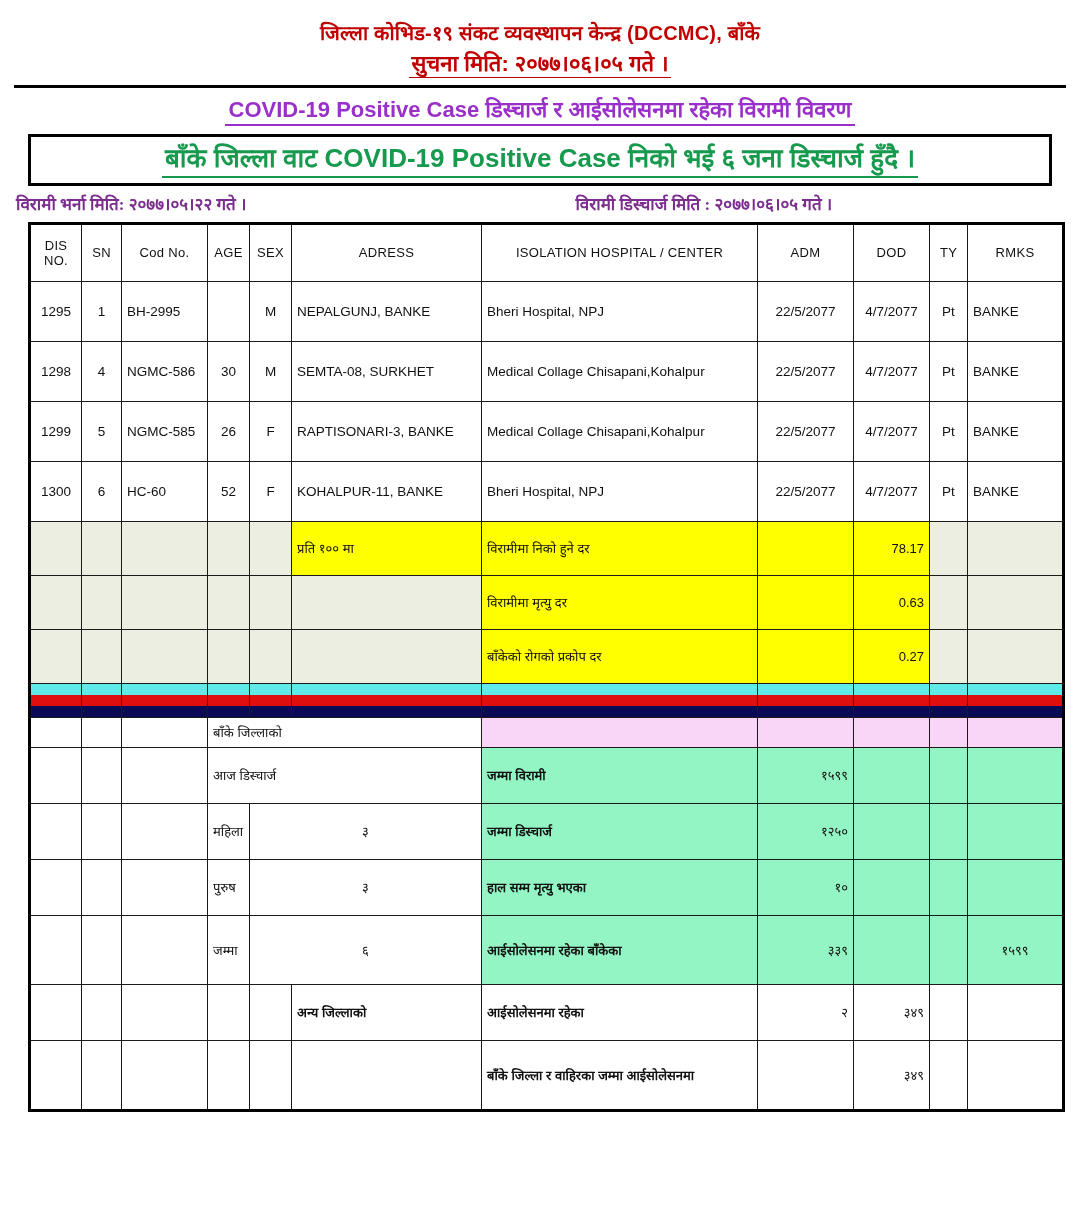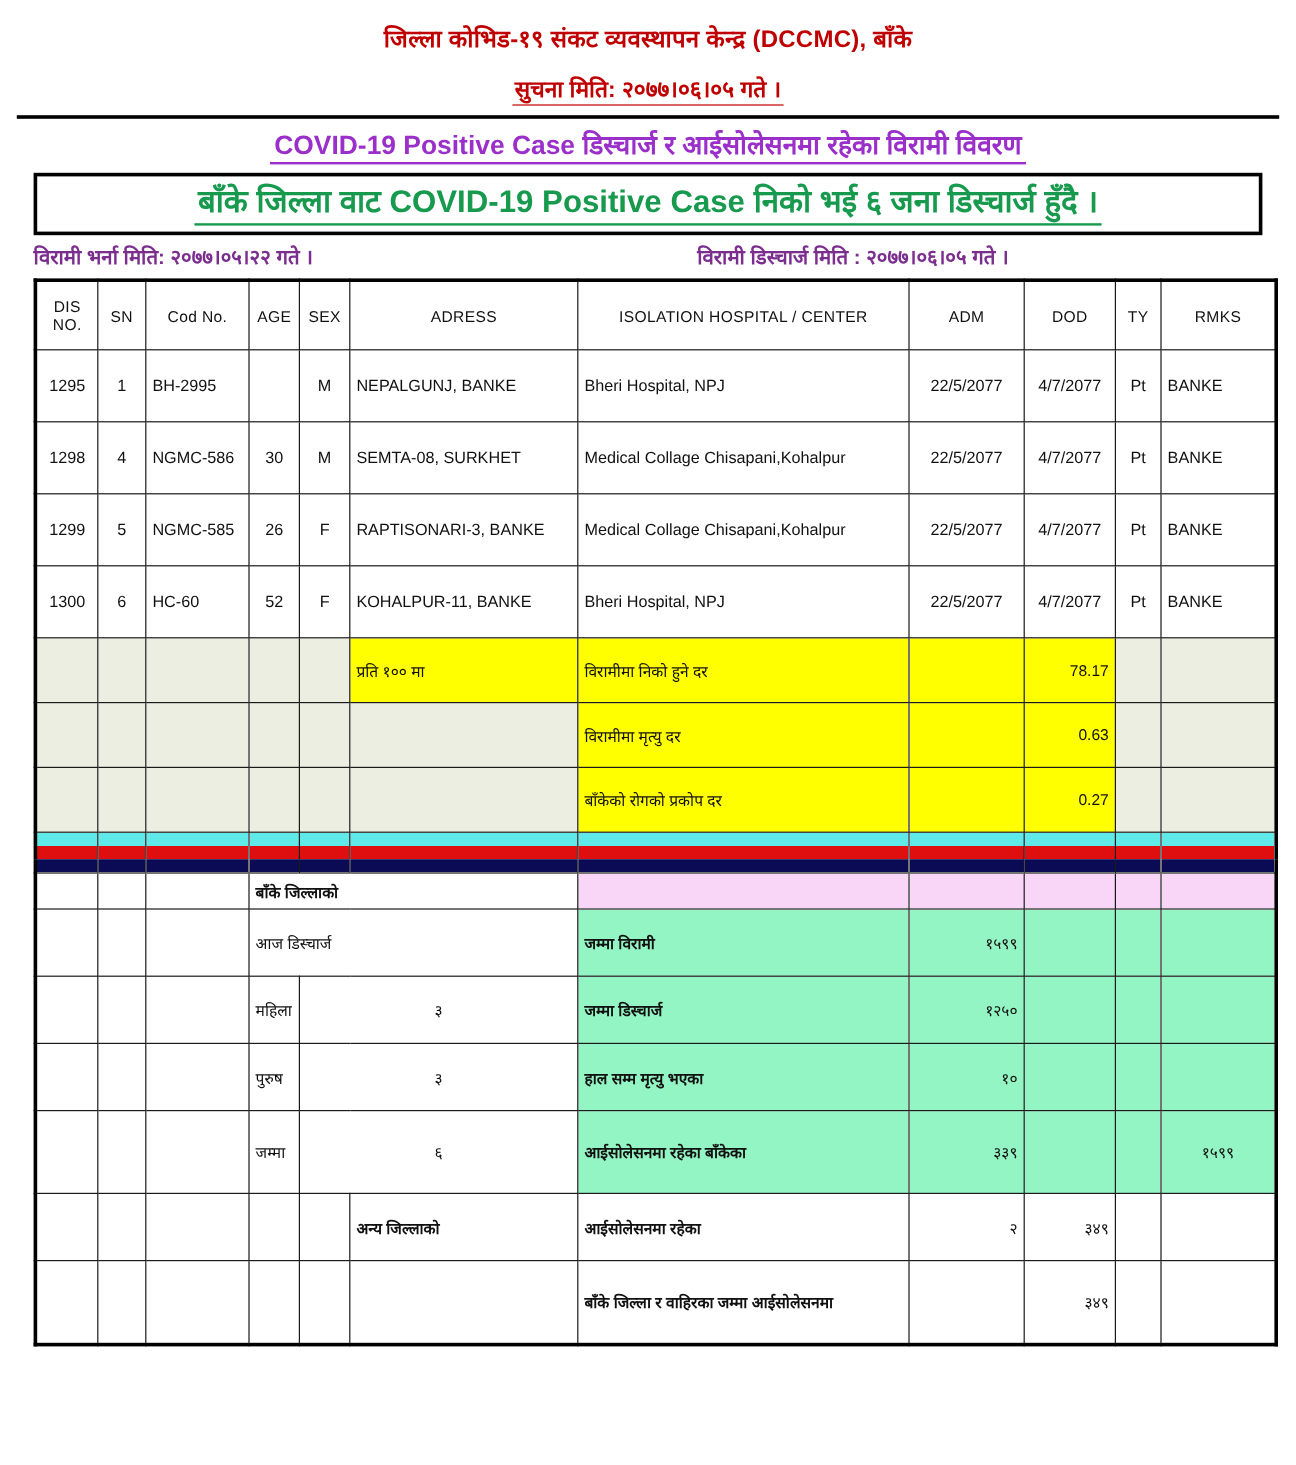--- a/index.html
+++ b/index.html
@@ -12,44 +12,44 @@
   }
   .page{width:1080px;height:1221px;position:relative;box-sizing:border-box;}
 
   
   .hdr{text-align:center;}
   .hdr-title{
     color:#C00000;font-weight:bold;font-size:20px;line-height:1.15;
     padding-top:22px;letter-spacing:.2px;
   }
   .hdr-date{
-    color:#C00000;font-weight:bold;font-size:19px;line-height:1.2;
-    margin-top:20px;
+    color:#C00000;font-weight:bold;font-size:22px;line-height:1.2;
+    margin-top:6px;
   }
   .hdr-date span{border-bottom:1.5px solid #C00000;padding:0 2px 1px 2px;}
   .rule-black{
     border-top:3px solid #000;margin:8px 14px 0 14px;height:0;
   }
   .hdr-sub{
     color:#9B2FC9;font-weight:bold;font-size:22px;margin-top:9px;line-height:1.2;
   }
   .hdr-sub span{border-bottom:2px solid #9B2FC9;padding:0 4px 2px 4px;}
 
   .banner{
     margin:10px 28px 0 28px;border:3px solid #000;background:#fff;
     padding:6px 0 9px 0;text-align:center;
   }
   .banner span{
     color:#179A4E;font-weight:bold;font-size:26px;
     border-bottom:2.5px solid #179A4E;padding:0 3px 3px 3px;line-height:1.2;
   }
 
   .daterow{
-    margin:6px 28px 4px 28px;position:relative;height:26px;
-    color:#7B2E8E;font-weight:bold;font-size:17px;
+    margin:6px 28px 4px 16px;position:relative;height:26px;
+    color:#7B2E8E;font-weight:bold;font-size:17px;font-family:Liberation Serif, serif;
   }
   .daterow .left{position:absolute;left:0;top:0;}
   .daterow .right{position:absolute;left:54%;top:0;}
 
   
   table.main{
     border-collapse:collapse;
     margin:0 28px;
     width:1024px;
     table-layout:fixed;
@@ -97,21 +97,21 @@
 
   
   tr.bar td{padding:0;height:11px;border-top:none;border-bottom:none;}
   tr.bar-cyan td{background:#5FE9E9;}
   tr.bar-red td{background:#E00F0F;}
   tr.bar-navy td{background:#0A0A55;}
 
   
   tr.pinkrow td{height:29px;}
   td.pink{background:#F9D5F7;}
-  td.npsm{font-size:14px;color:#7B2E8E;font-weight:bold;}
+  td.npsm{font-size:14px;color:#7B2E8E;font-weight:normal;}
 
   
   tr.sum td{height:55px;}
   td.green{background:#94F5C4;}
   td.nplbl{font-size:19px;color:#111;text-align:left;}
   td.nplbl-g{font-size:18px;color:#7B2E8E;font-weight:bold;text-align:left;}
   td.npval{font-size:23px;text-align:center;color:#111;}
   td.npval-g{font-size:23px;text-align:right;padding-right:10px;color:#0D3B2E;}
   td.npval-g2{font-size:23px;text-align:center;color:#0D3B2E;}
   td.nplbl-p{font-size:18px;color:#7B2E8E;font-weight:bold;text-align:left;}

